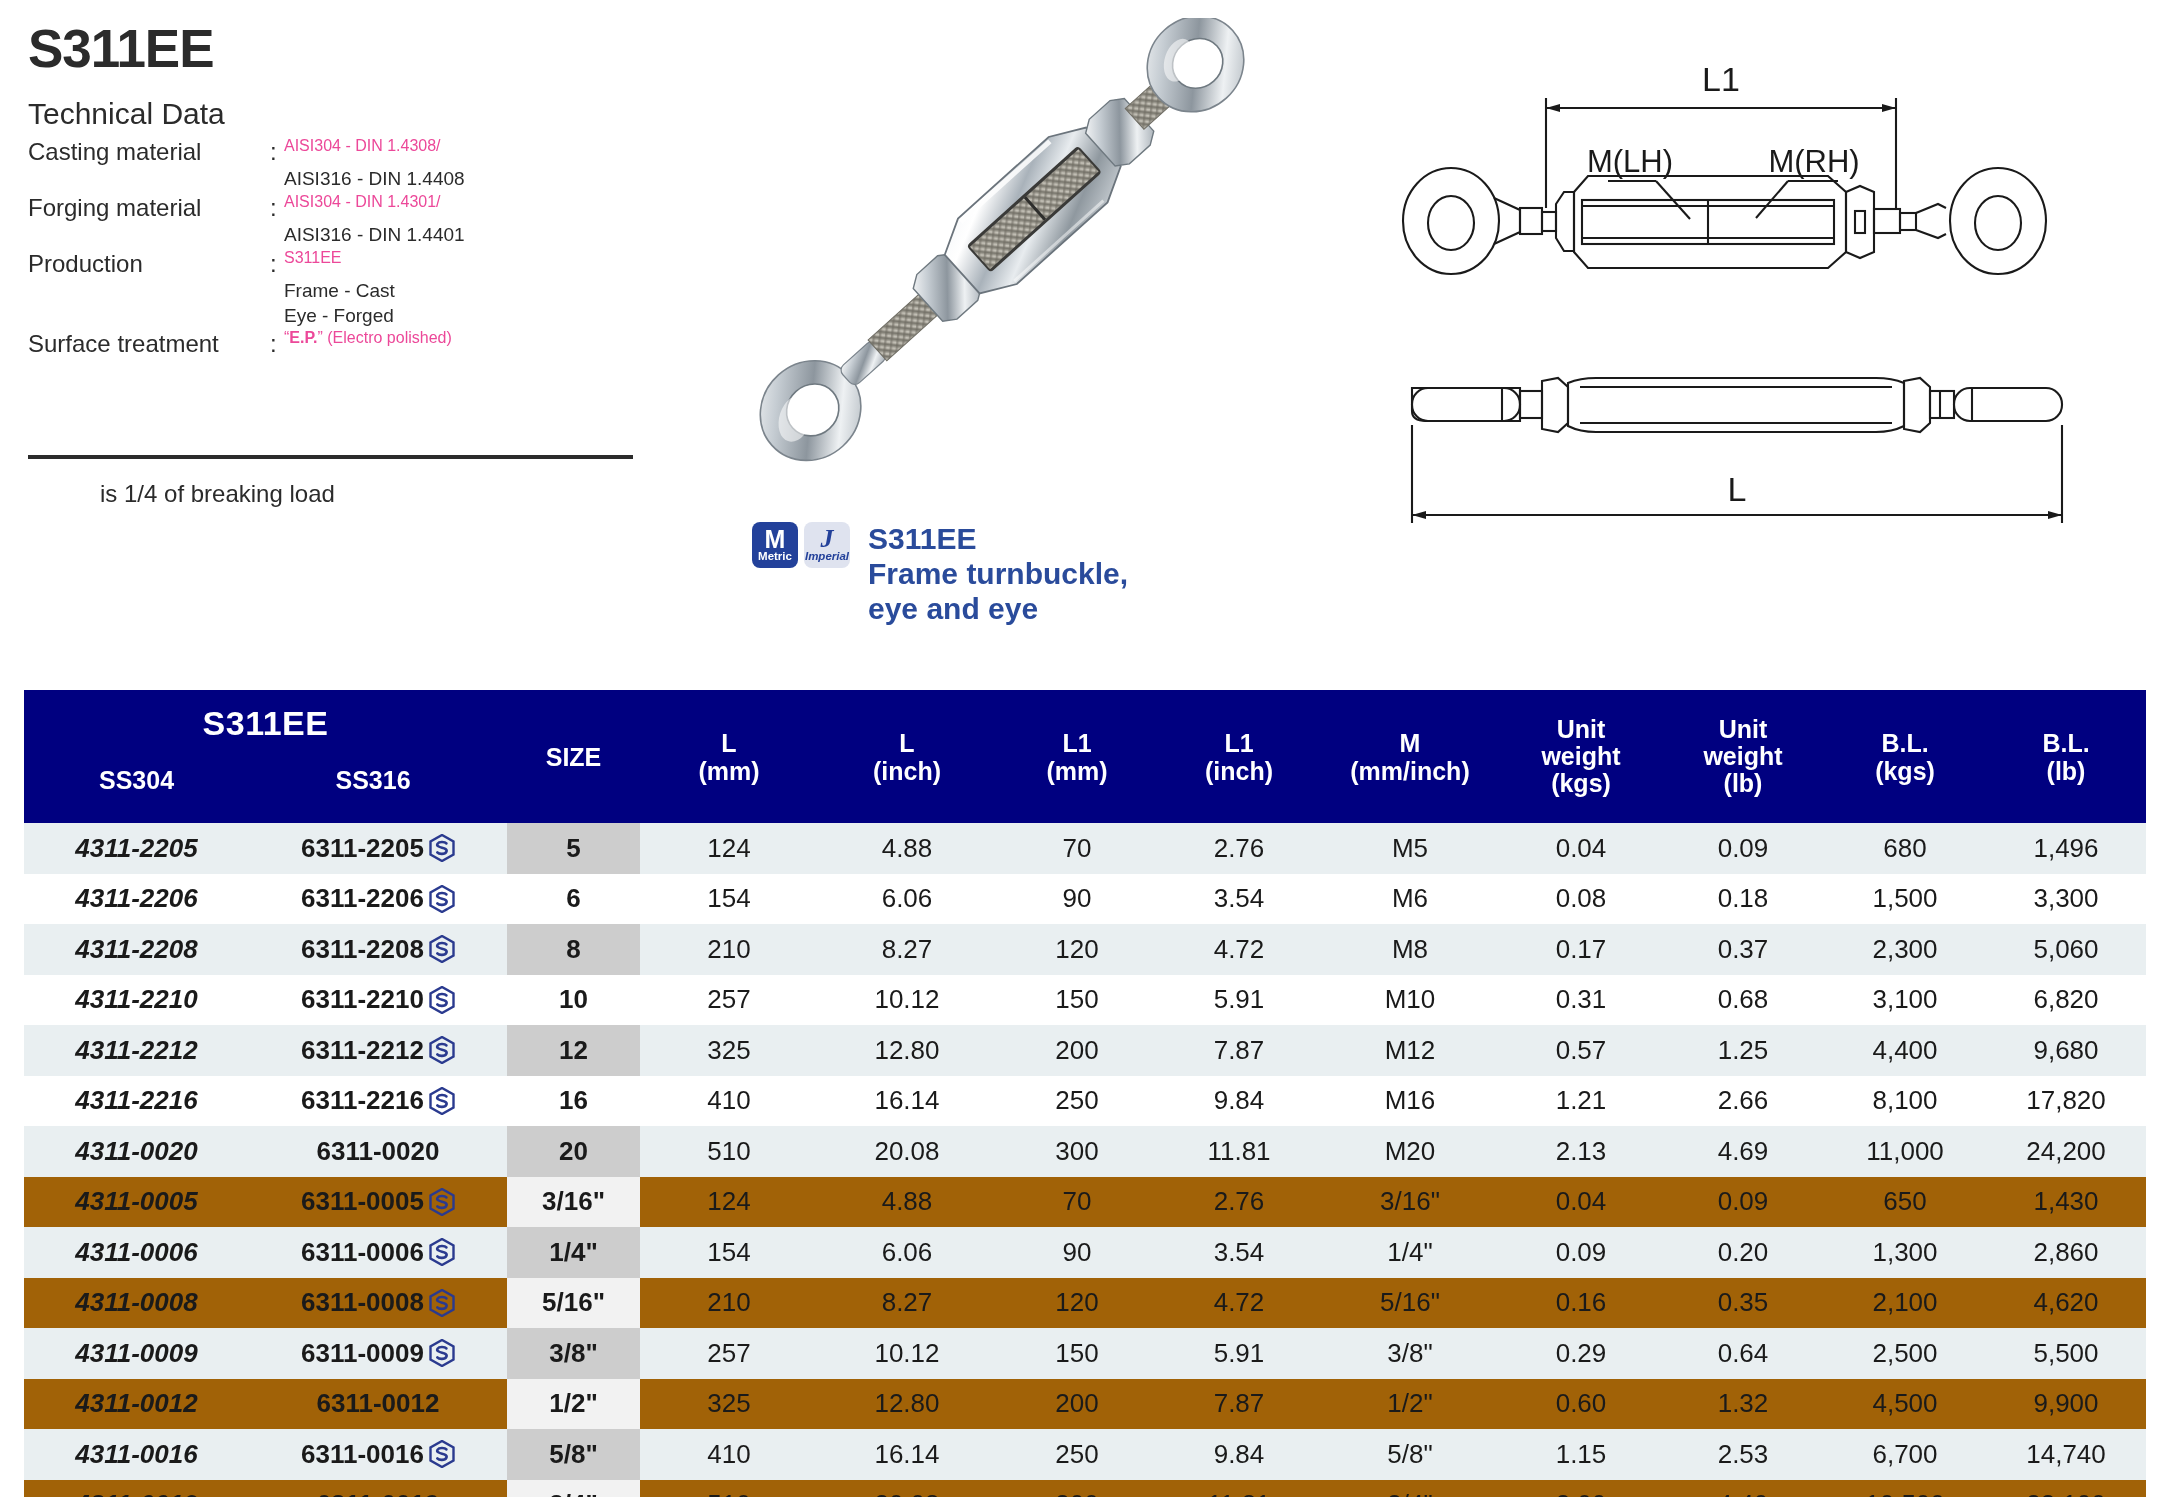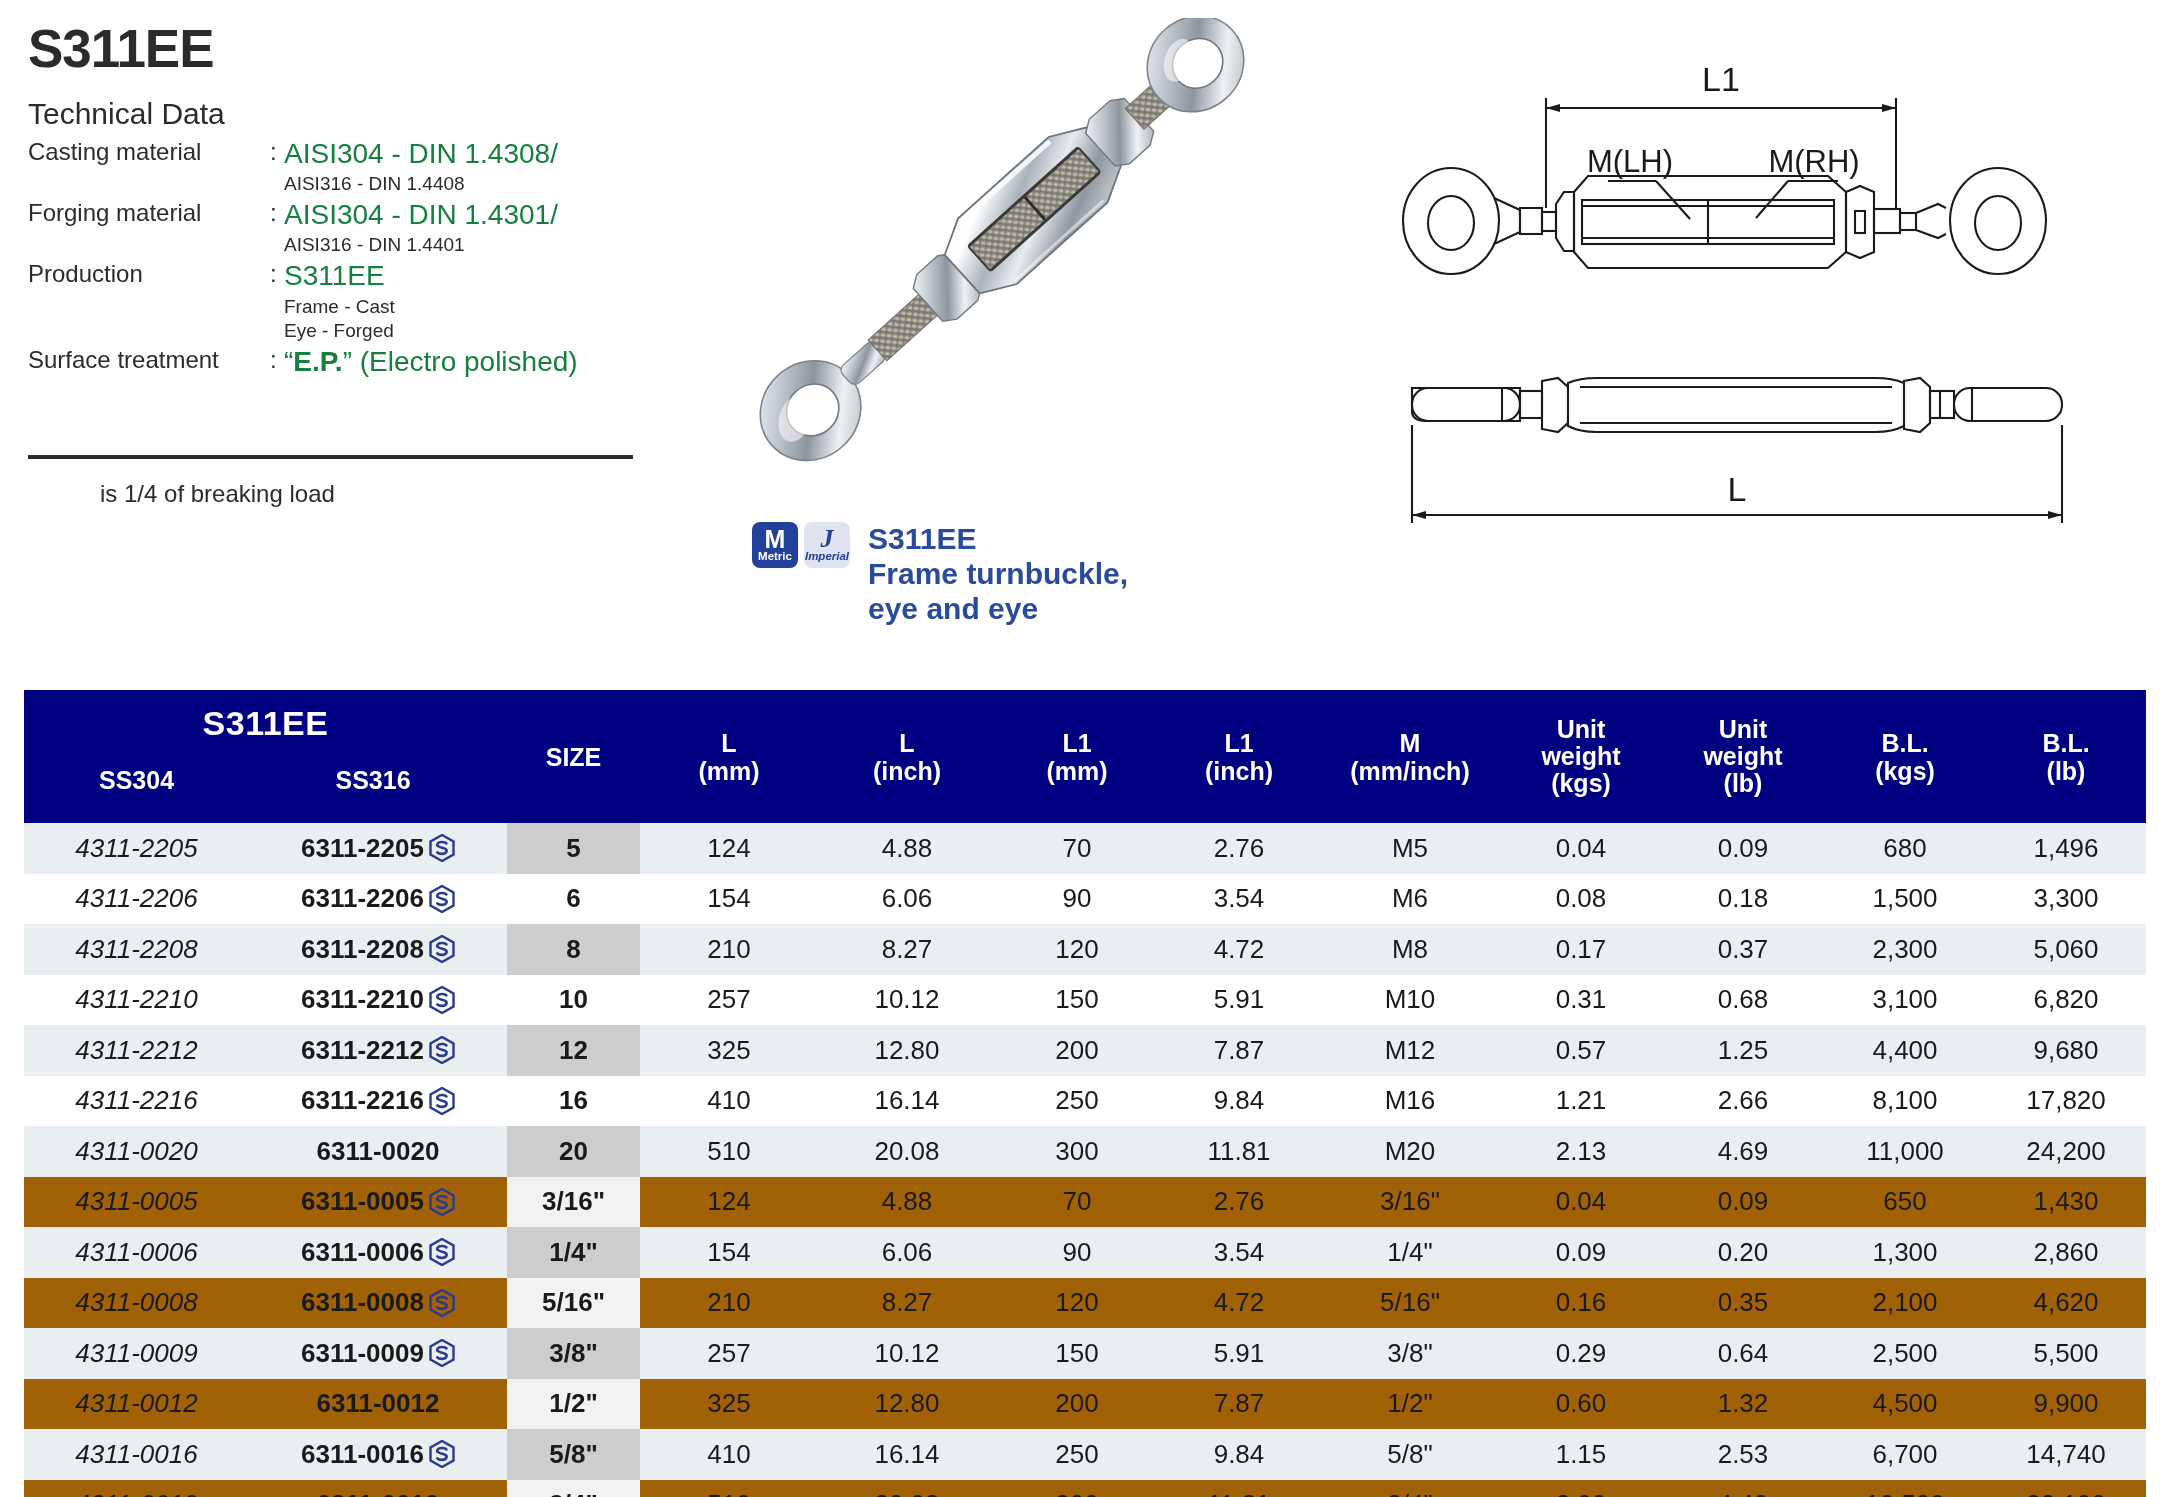--- a/index.html
+++ b/index.html
@@ -14,21 +14,21 @@
   
   #tech-block{position:absolute;left:28px;top:22px;width:620px;}
   #product-code{
     font-size:53px;font-weight:bold;letter-spacing:-1px;
     color:#2b2b2b;line-height:1;margin:0 0 22px 0;
   }
   #tech-heading{font-size:30px;font-weight:normal;color:#2b2b2b;margin:0 0 6px 0;line-height:1.1;}
   .spec-row{display:flex;align-items:flex-start;line-height:1.30;}
   .spec-label{width:242px;flex:0 0 242px;font-size:24px;color:#2b2b2b;}
   .spec-colon{width:14px;flex:0 0 14px;font-size:24px;color:#2b2b2b;}
-  .spec-val{font-size:28px;color:#15803d;}
+  .spec-val{font-size:16px;color:#ec4899;}
   .spec-val-cont{font-size:19px;color:#2b2b2b;margin-left:256px;line-height:1.30;}
   .ep-bold{font-weight:bold;}
   #divider{
     position:absolute;left:28px;top:455px;width:605px;height:0;
     border-top:4px solid #2b2b2b;
   }
   #note-block{position:absolute;left:28px;top:478px;width:640px;font-size:24px;line-height:1.32;color:#2b2b2b;}
   #note-line2{margin-left:72px;}
 
   
@@ -69,21 +69,21 @@
   .hdr-code-cell{position:relative;}
   #hdr-title{
     position:absolute;left:0;right:0;top:14px;text-align:center;
     font-size:34px;font-weight:bold;color:#fff;letter-spacing:0.5px;
   }
   .hdr-code-sub{position:absolute;left:0;right:0;top:76px;text-align:center;font-size:25px;font-weight:bold;color:#fff;}
   #spec-table td{
     font-size:26px;padding:0;height:50.5px;vertical-align:middle;
     text-align:center;color:#1a1a1a;
   }
-  .c-ss304{font-style:italic;font-weight:normal;font-size:26px;margin-top:36px;}
+  .c-ss304{font-style:italic;font-weight:bold;font-size:26px;margin-top:36px;}
   .c-ss316{font-weight:bold;font-size:26px;}
   .ss316-inner{display:flex;align-items:center;justify-content:center;gap:5px;}
   .c-size{font-weight:bold;}
   .c-bl{text-align:right;padding-right:52px;}
   
   tr.r-odd td{background:#e9eff1;}
   tr.r-even td{background:#ffffff;}
   tr.r-odd td.c-size{background:#cdcdcd;}
   tr.r-even td.c-size{background:#ffffff;}
   tr.r-odd.imp td{background:#e9eff1;}

